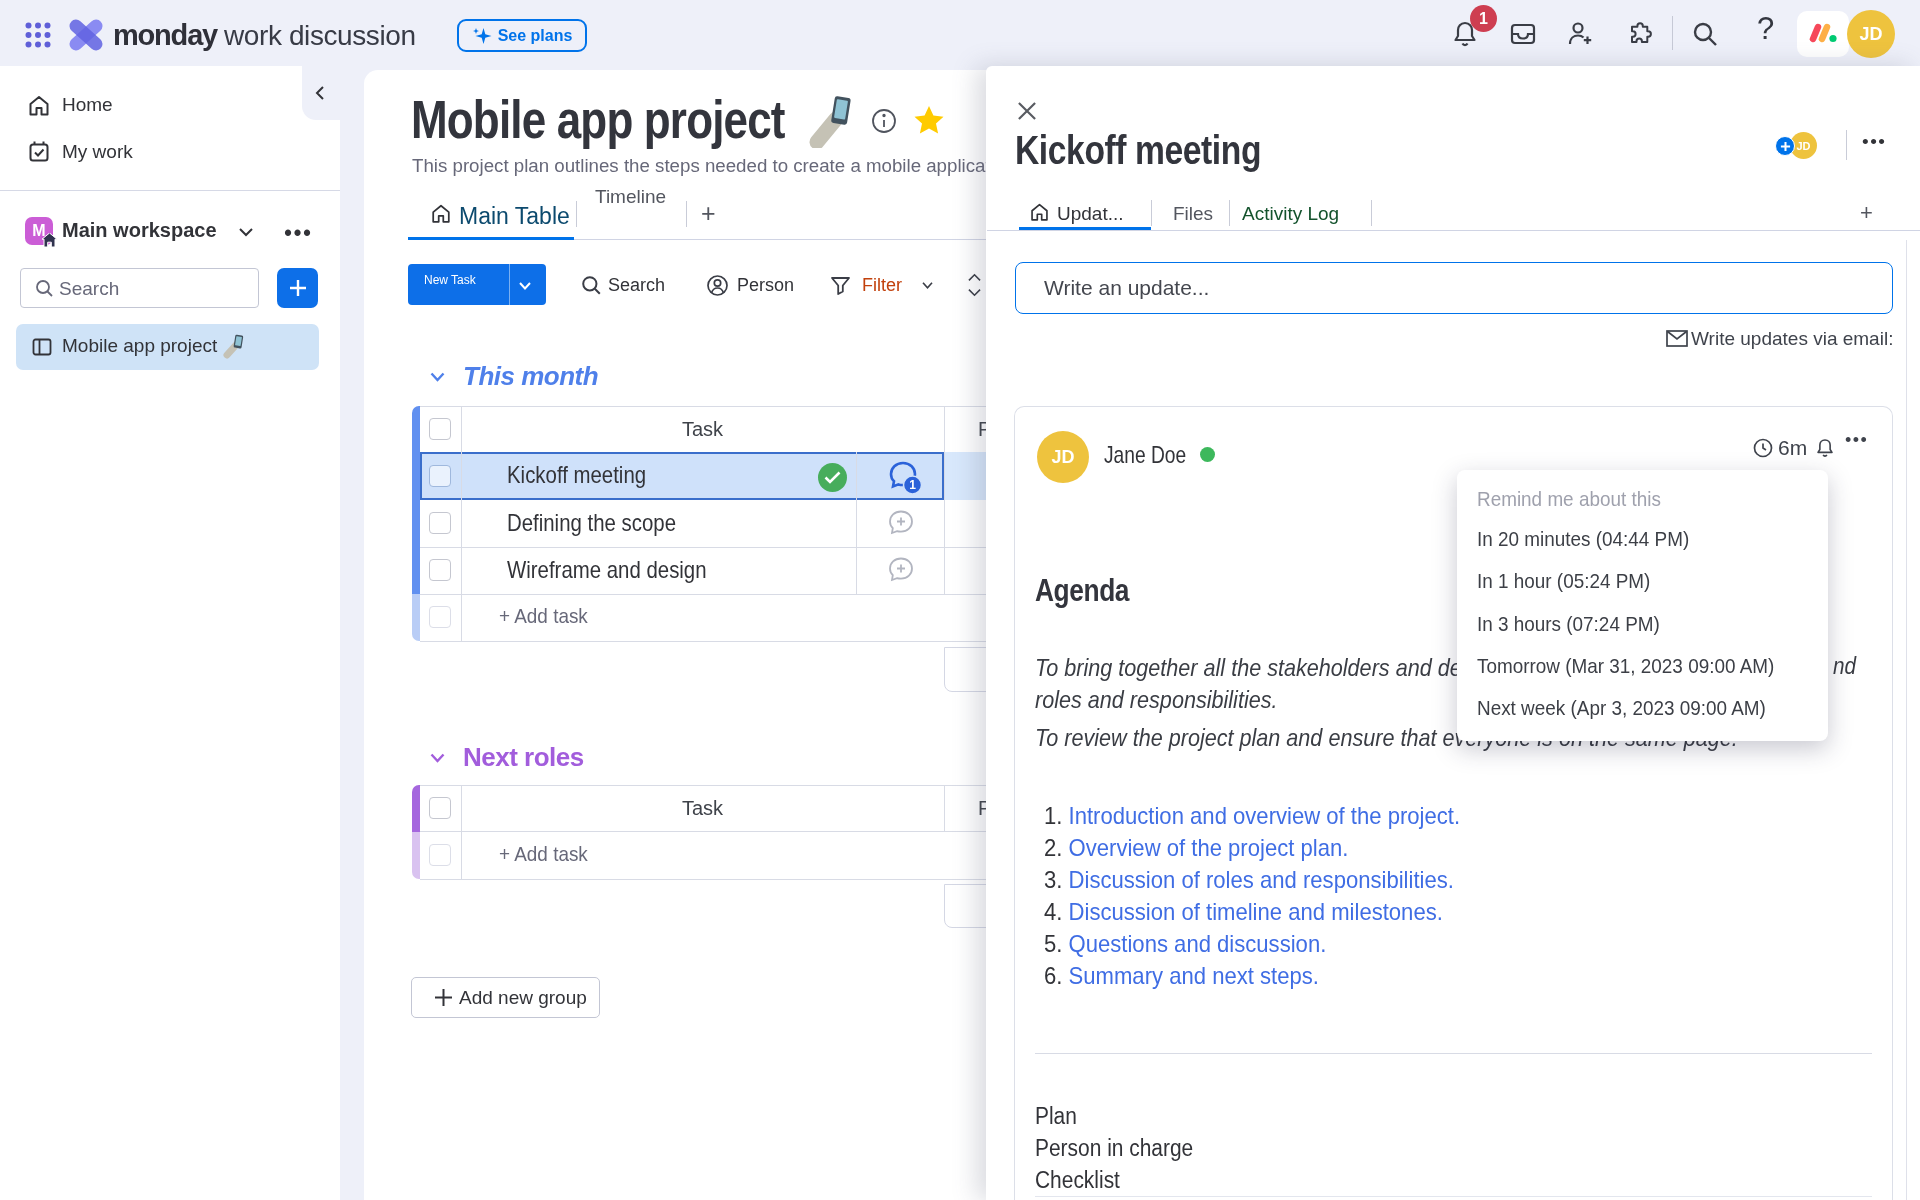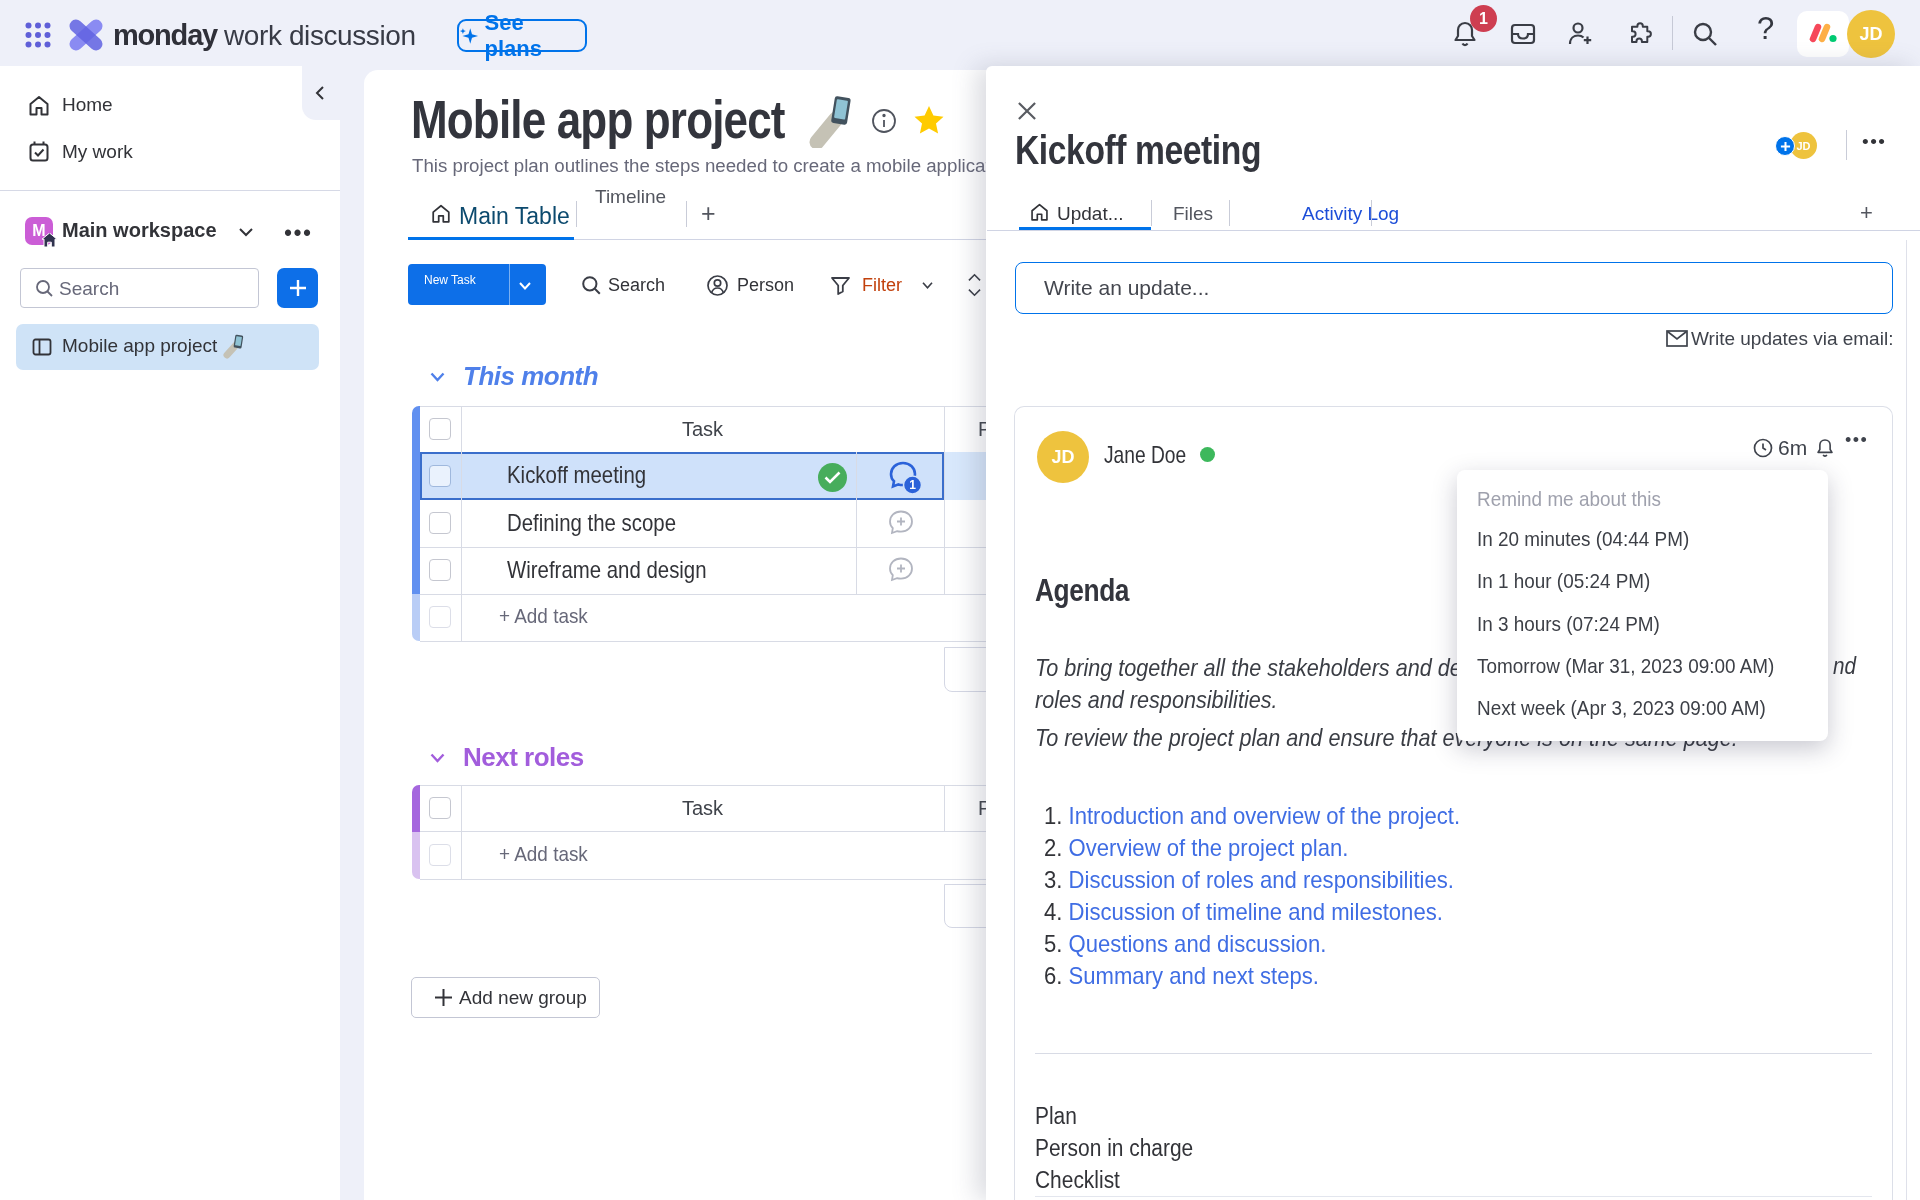--- a/index.html
+++ b/index.html
@@ -34,21 +34,21 @@
     <line x1="10" y1="8" x2="30" y2="26" stroke="#6163e2" stroke-width="13" stroke-linecap="round" opacity="0.85"></line>
   </svg>
   <div class="abs" style="left:113px;top:19px;font-size:29px;font-weight:700;letter-spacing:-1.2px;color:#2f3039;">monday</div>
   <div class="abs" style="left:224px;top:20px;font-size:28px;font-weight:400;letter-spacing:-0.4px;color:#383b46;">work discussion</div>
 
   <div class="abs flex" style="left:457px;top:19px;width:130px;height:33px;border:2px solid #0073ea;border-radius:9px;justify-content:center;gap:6px;">
     <svg width="20" height="20" viewBox="0 0 20 20">
         <path d="M11.5 2 L13.3 8.2 L19.5 10 L13.3 11.8 L11.5 18 L9.7 11.8 L3.5 10 L9.7 8.2 Z" fill="#0073ea"></path>
         <path d="M4 2 L4.8 4.2 L7 5 L4.8 5.8 L4 8 L3.2 5.8 L1 5 L3.2 4.2 Z" fill="#0073ea"></path>
       </svg>
-    <span style="font-size:22px;font-weight:700;color:#0073ea;">See plans</span>
+    <span style="font-size:16px;font-weight:700;color:#0073ea;">See plans</span>
   </div>
 
   <svg class="abs" style="left:1450px;top:19px;" width="30" height="30" viewBox="0 0 30 30" fill="none" stroke="#3a3d46" stroke-width="2.2">
     <path d="M15 4 C10.5 4 8 7.5 8 11 L8 17 L5.5 21 L24.5 21 L22 17 L22 11 C22 7.5 19.5 4 15 4 Z" stroke-linejoin="round"></path>
     <path d="M12.5 24.5 a2.8 2.8 0 0 0 5 0"></path>
   </svg>
   <div class="abs flex" style="left:1470px;top:5px;width:27px;height:27px;border-radius:50%;background:#ce3e51;justify-content:center;color:#fff;font-size:16px;font-weight:700;">1</div>
 
   <svg class="abs" style="left:1508px;top:19px;" width="30" height="30" viewBox="0 0 30 30" fill="none" stroke="#3a3d46" stroke-width="2.2">
     <rect x="4" y="6" width="22" height="18" rx="3"></rect>
@@ -302,21 +302,21 @@
   <div class="abs" style="left:1846px;top:130px;width:1px;height:30px;background:#c9ccd8;"></div>
   <div class="abs" style="left:1862px;top:131px;font-size:19px;letter-spacing:1.5px;color:#323338;">•••</div>
 
   <svg class="abs" style="left:1029px;top:202px;" width="21" height="21" viewBox="0 0 24 24" fill="none" stroke="#323338" stroke-width="1.9">
     <path d="M3.5 10 L12 3 L20.5 10 L20.5 20.5 L14.5 20.5 L14.5 14 L9.5 14 L9.5 20.5 L3.5 20.5 Z" stroke-linejoin="round"></path>
   </svg>
   <div class="abs" style="left:1057px;top:203px;font-size:19px;color:#323338;">Updat...</div>
   <div class="abs" style="left:1151px;top:200px;width:1px;height:26px;background:#c9ccd8;"></div>
   <div class="abs" style="left:1173px;top:203px;font-size:19px;color:#53565f;">Files</div>
   <div class="abs" style="left:1229px;top:200px;width:1px;height:26px;background:#c9ccd8;"></div>
-  <div class="abs" style="left:1302px;top:203px;font-size:19px;color:#1d4ed8;">Activity Log</div>
+  <div class="abs" style="left:1242px;top:203px;font-size:19px;color:#14532d;">Activity Log</div>
   <div class="abs" style="left:1371px;top:200px;width:1px;height:26px;background:#c9ccd8;"></div>
   <div class="abs" style="left:1860px;top:200px;font-size:22px;color:#53565f;">+</div>
   <div class="abs" style="left:987px;top:230px;width:933px;height:1px;background:#d0d4e4;"></div>
   <div class="abs" style="left:1019px;top:227px;width:132px;height:3px;background:#0073ea;"></div>
 
   <div class="abs" style="left:1015px;top:262px;width:878px;height:52px;border:1px solid #0073ea;border-radius:8px;background:#fff;"></div>
   <div class="abs" style="left:1044px;top:276px;font-size:21px;color:#44474f;">Write an update...</div>
 
   <svg class="abs" style="left:1666px;top:330px;" width="22" height="17" viewBox="0 0 22 17" fill="none" stroke="#3f434c" stroke-width="1.7">
     <rect x="1" y="1" width="20" height="15"></rect>

